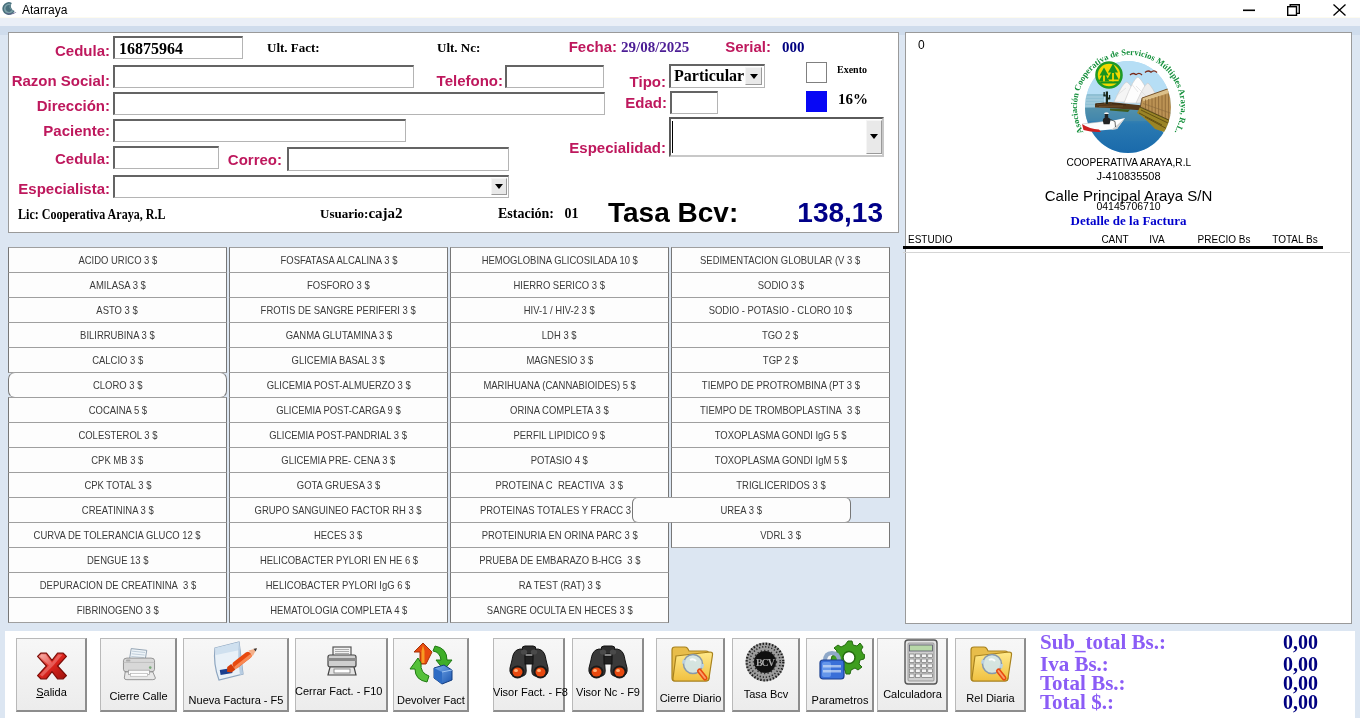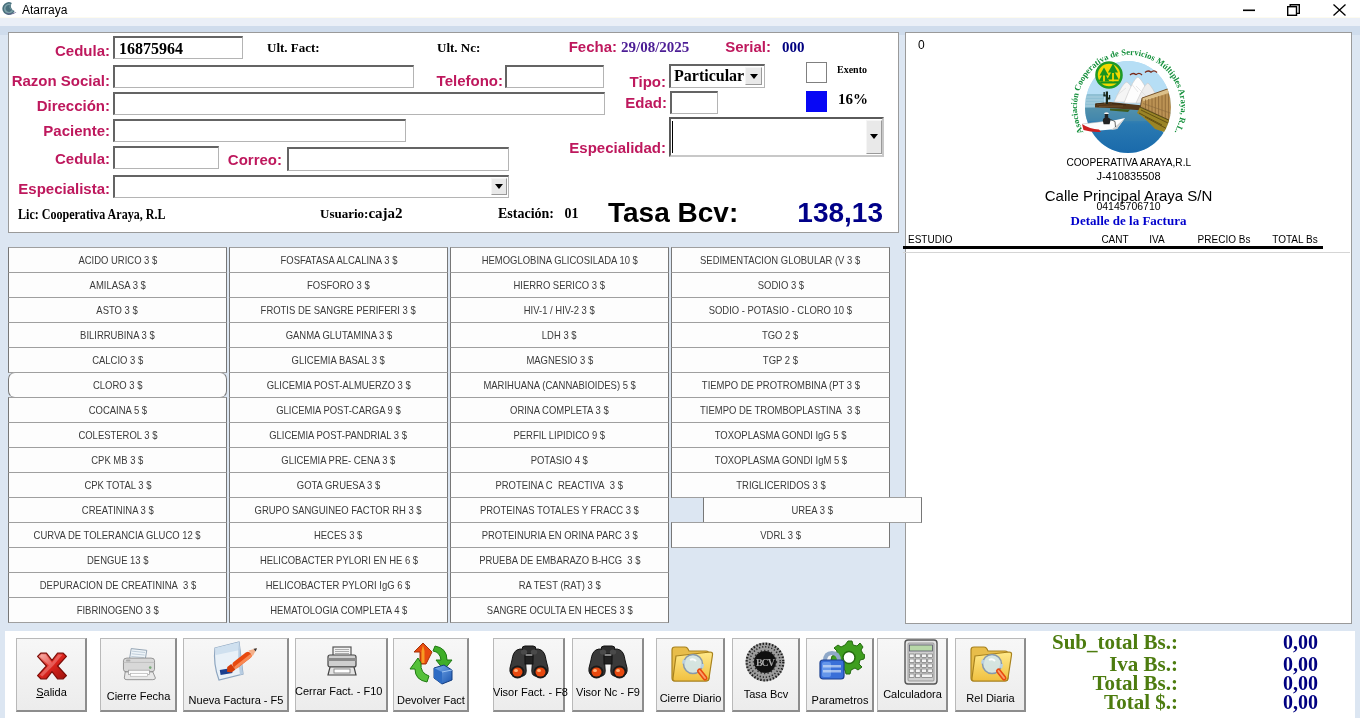--- a/index.html
+++ b/index.html
@@ -11,21 +11,21 @@
 .panel{position:absolute;background:#fff;border:1px solid #9a9a9a;}
 .lbl{position:absolute;font:bold 15px "Liberation Sans",sans-serif;color:#be185d;text-align:right;white-space:nowrap;}
 .ser{position:absolute;font:bold 13px "Liberation Serif",serif;color:#000;white-space:nowrap;}
 .inp{position:absolute;background:#fff;border-top:2px solid #646464;border-left:2px solid #646464;border-right:1px solid #b4b4b4;border-bottom:1px solid #b4b4b4;}
 .gbtn{position:absolute;width:219px;height:26px;background:#fdfdfd;border:1px solid #9f9f9f;border-left-color:#777;border-right-color:#777;
  font:11px "Liberation Sans",sans-serif;color:#3a3a3a;text-align:center;line-height:24px;white-space:nowrap;overflow:hidden;}
 .gbtn span{display:inline-block;transform:scaleX(0.86);transform-origin:50% 50%;}
 .tbtn{position:absolute;top:638px;height:74px;background:linear-gradient(#f7f7f7,#ececec);border:1px solid #b9b9b9;
  border-right:2px solid #8d8d8d;border-bottom:2px solid #8d8d8d;}
 .tlab{position:absolute;left:0;right:0;text-align:center;font:11px "Liberation Sans",sans-serif;color:#000;white-space:nowrap;}
-.tot{position:absolute;font:bold 21px "Liberation Serif",serif;color:#4d7c0f;text-align:right;white-space:nowrap;}
+.tot{position:absolute;font:bold 21px "Liberation Serif",serif;color:#8b5cf6;white-space:nowrap;}
 .totv{position:absolute;font:bold 20px "Liberation Serif",serif;color:#000080;text-align:right;white-space:nowrap;}
 .cmbarrow{position:absolute;background:#e9e9e9;border:1px solid #9a9a9a;border-top-color:#f5f5f5;border-left-color:#f5f5f5;}
 .rtx{position:absolute;left:905px;width:447px;text-align:center;color:#000;white-space:nowrap;}
 </style></head>
 <body>
 <div id="client"></div>
 <div id="band1"></div>
 <div id="band2"></div>
 
 <div class="abs" style="left:0;top:0;width:1360px;height:17px;background:#fff;"></div>
@@ -229,21 +229,21 @@
 <div class="gbtn" style="left:671px;top:247px;"><span>SEDIMENTACION GLOBULAR (V 3 $</span></div>
 <div class="gbtn" style="left:671px;top:272px;"><span>SODIO 3 $</span></div>
 <div class="gbtn" style="left:671px;top:297px;"><span>SODIO - POTASIO - CLORO 10 $</span></div>
 <div class="gbtn" style="left:671px;top:322px;"><span>TGO 2 $</span></div>
 <div class="gbtn" style="left:671px;top:347px;"><span>TGP 2 $</span></div>
 <div class="gbtn" style="left:671px;top:372px;"><span>TIEMPO DE PROTROMBINA (PT 3 $</span></div>
 <div class="gbtn" style="left:671px;top:397px;"><span>TIEMPO DE TROMBOPLASTINA&nbsp; 3 $</span></div>
 <div class="gbtn" style="left:671px;top:422px;"><span>TOXOPLASMA GONDI IgG 5 $</span></div>
 <div class="gbtn" style="left:671px;top:447px;"><span>TOXOPLASMA GONDI IgM 5 $</span></div>
 <div class="gbtn" style="left:671px;top:472px;"><span>TRIGLICERIDOS 3 $</span></div>
-<div class="gbtn" style="left:703px;top:497px;"><span>UREA 3 $</span></div>
+<div class="gbtn" style="left:632px;top:497px;border-radius:6px;"><span>UREA 3 $</span></div>
 <div class="gbtn" style="left:671px;top:522px;"><span>VDRL 3 $</span></div>
 <div class="abs" style="left:5px;top:631px;width:1350px;height:87px;background:#fff;"></div>
 <div class="tbtn" style="left:16px;width:71px;"></div>
 <div class="abs" style="left:36px;top:651px;"><svg width="32" height="30" viewBox="0 0 40 36">
 <defs>
         <linearGradient id="rx" x1="0" y1="0" x2="1" y2="1">
 <stop offset="0" stop-color="#f6a9a0"></stop>
           <stop offset="0.45" stop-color="#e2261f"></stop>
           <stop offset="1" stop-color="#9e120c"></stop>
         </linearGradient>
@@ -257,21 +257,21 @@
 <path d="M13 2 L31 4 L29 16 L11 14 Z" fill="#eef4f8" stroke="#8899aa" stroke-width="1"></path>
 <path d="M14 5 L29 6.5 M13.5 8 L28.5 9.5 M13 11 L28 12.5" stroke="#aabccc" stroke-width="0.8"></path>
 <path d="M4 16 Q4 13 8 13 L36 13 Q40 13 40 16 L40 26 Q40 29 36 29 L8 29 Q4 29 4 26 Z" fill="#d8d8d8" stroke="#888" stroke-width="1"></path>
 <path d="M4 18 L40 18" stroke="#bbb" stroke-width="1"></path>
 <rect x="7" y="14.5" width="5" height="2.5" rx="1" fill="#aaa"></rect>
 <path d="M6 29 L38 29 L41 36 Q41 38 38 38 L8 38 Q5 38 5 36 Z" fill="#e8e8e8" stroke="#888" stroke-width="1"></path>
 <rect x="10" y="27" width="24" height="5" fill="#fafafa" stroke="#999" stroke-width="0.8"></rect>
 <rect x="12" y="31" width="20" height="3" fill="#fff" stroke="#aaa" stroke-width="0.7"></rect>
 <circle cx="35" cy="24" r="1.5" fill="#7a7"></circle>
     </svg></div>
-<div class="tlab" style="left:100px;top:690px;width:77px;">Cierre Fecha</div>
+<div class="tlab" style="left:100px;top:690px;width:77px;">Cierre Calle</div>
 <div class="tbtn" style="left:183px;width:106px;"></div>
 <div class="abs" style="left:209px;top:640px;"><svg width="56" height="46" viewBox="0 0 56 46">
 <path d="M6 8 L30 2 L34 34 L10 40 Q4 24 6 8 Z" fill="#e9f1f8" stroke="#8ea6c0" stroke-width="1.2"></path>
 <path d="M6 8 L30 2 L31 10 L7 15 Z" fill="#cfe0ef"></path>
 <path d="M30 2 L34 34 L31 35 Q28 16 30 2 Z" fill="#b8cde2"></path>
 <rect x="11" y="29" width="12" height="5" transform="rotate(-10 17 31)" fill="#1a3f8f"></rect>
 <g transform="rotate(142 33 20)">
         <rect x="22" y="16.5" width="22" height="7" rx="3.5" fill="#e8490f"></rect>
 <rect x="22" y="16.5" width="22" height="3" rx="1.5" fill="#f88a55"></rect>
 <path d="M49 16.5 L44 16.5 L44 23.5 L49 23.5 L52 20 Z" fill="#d43c08"></path>

